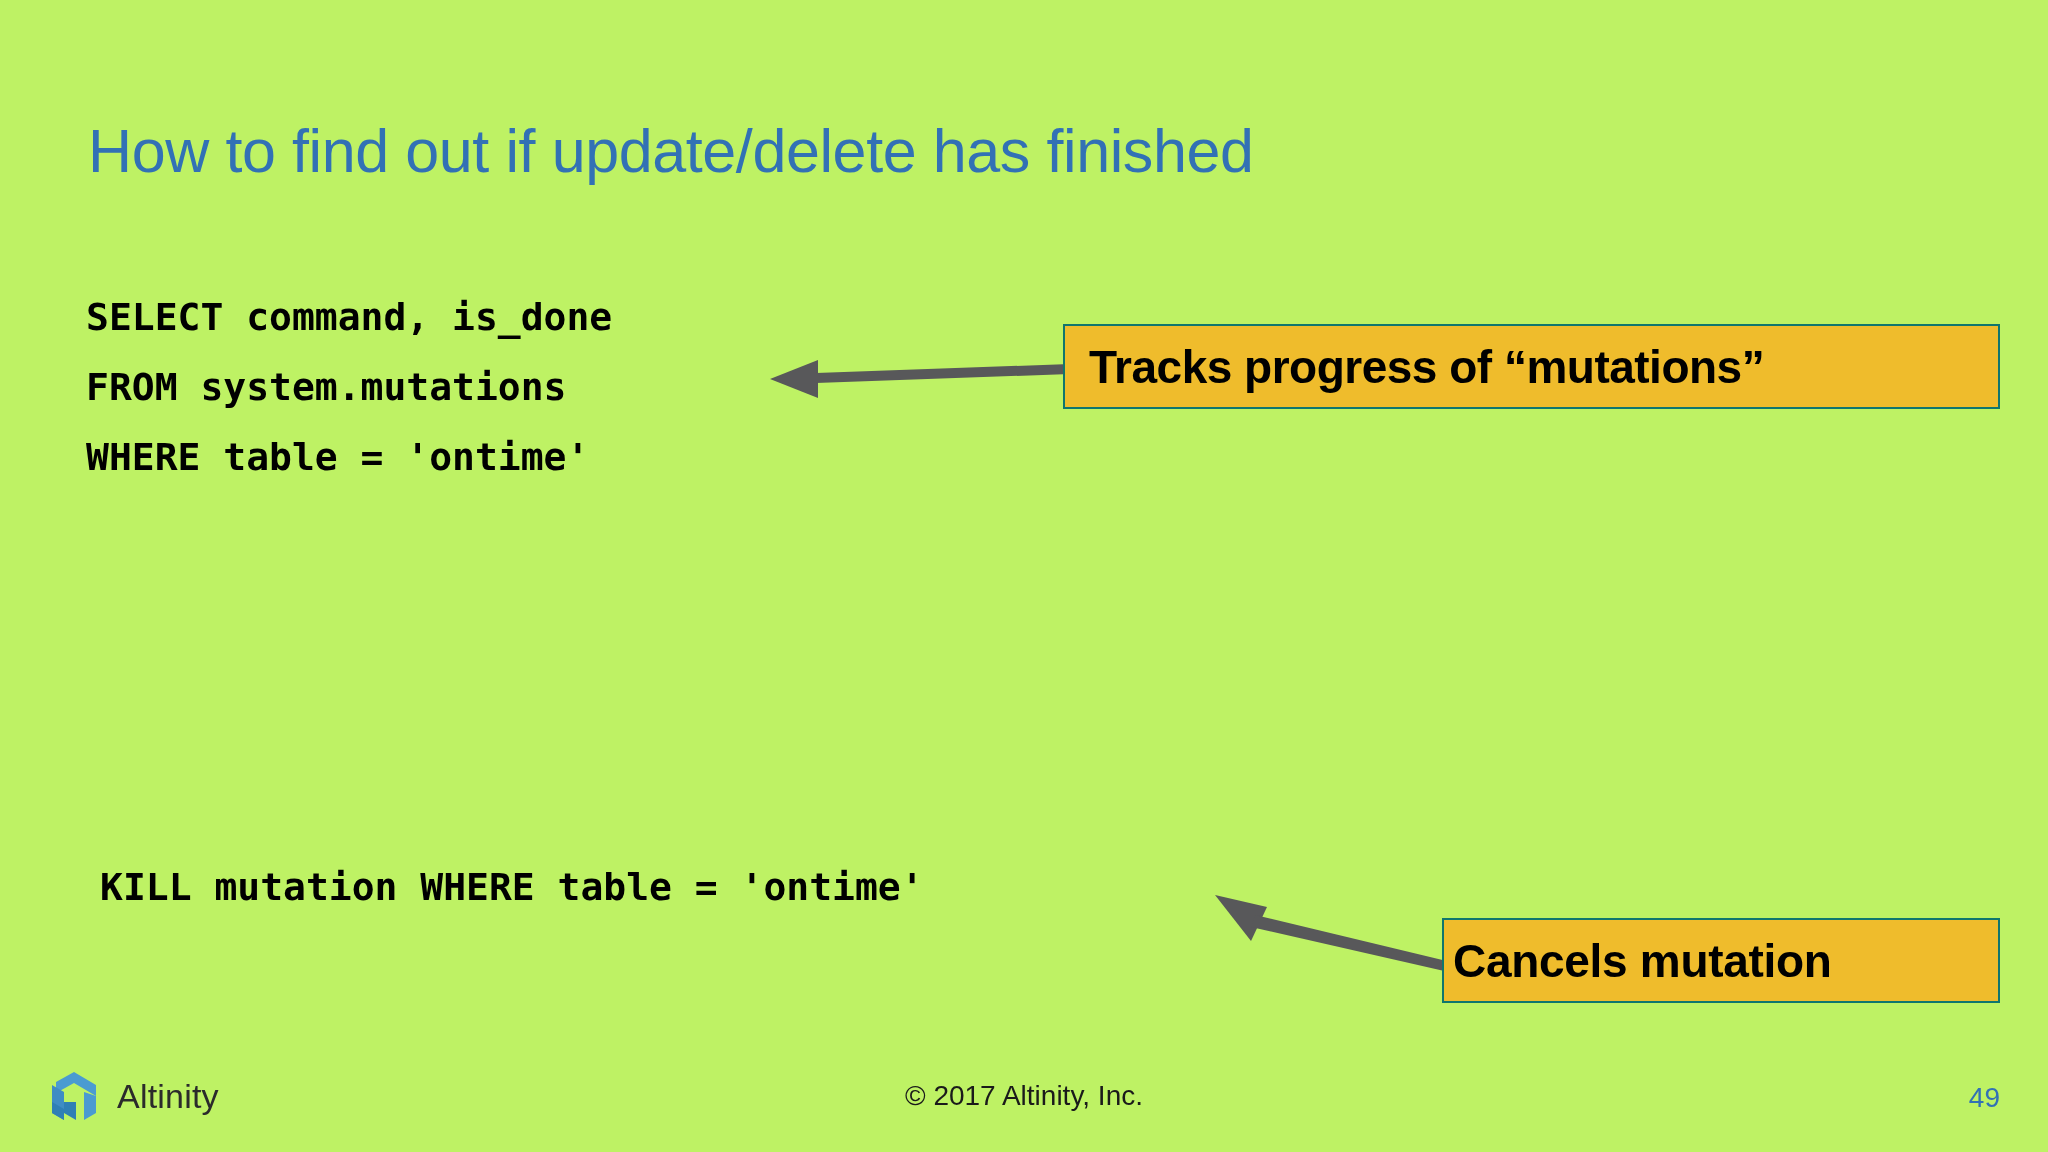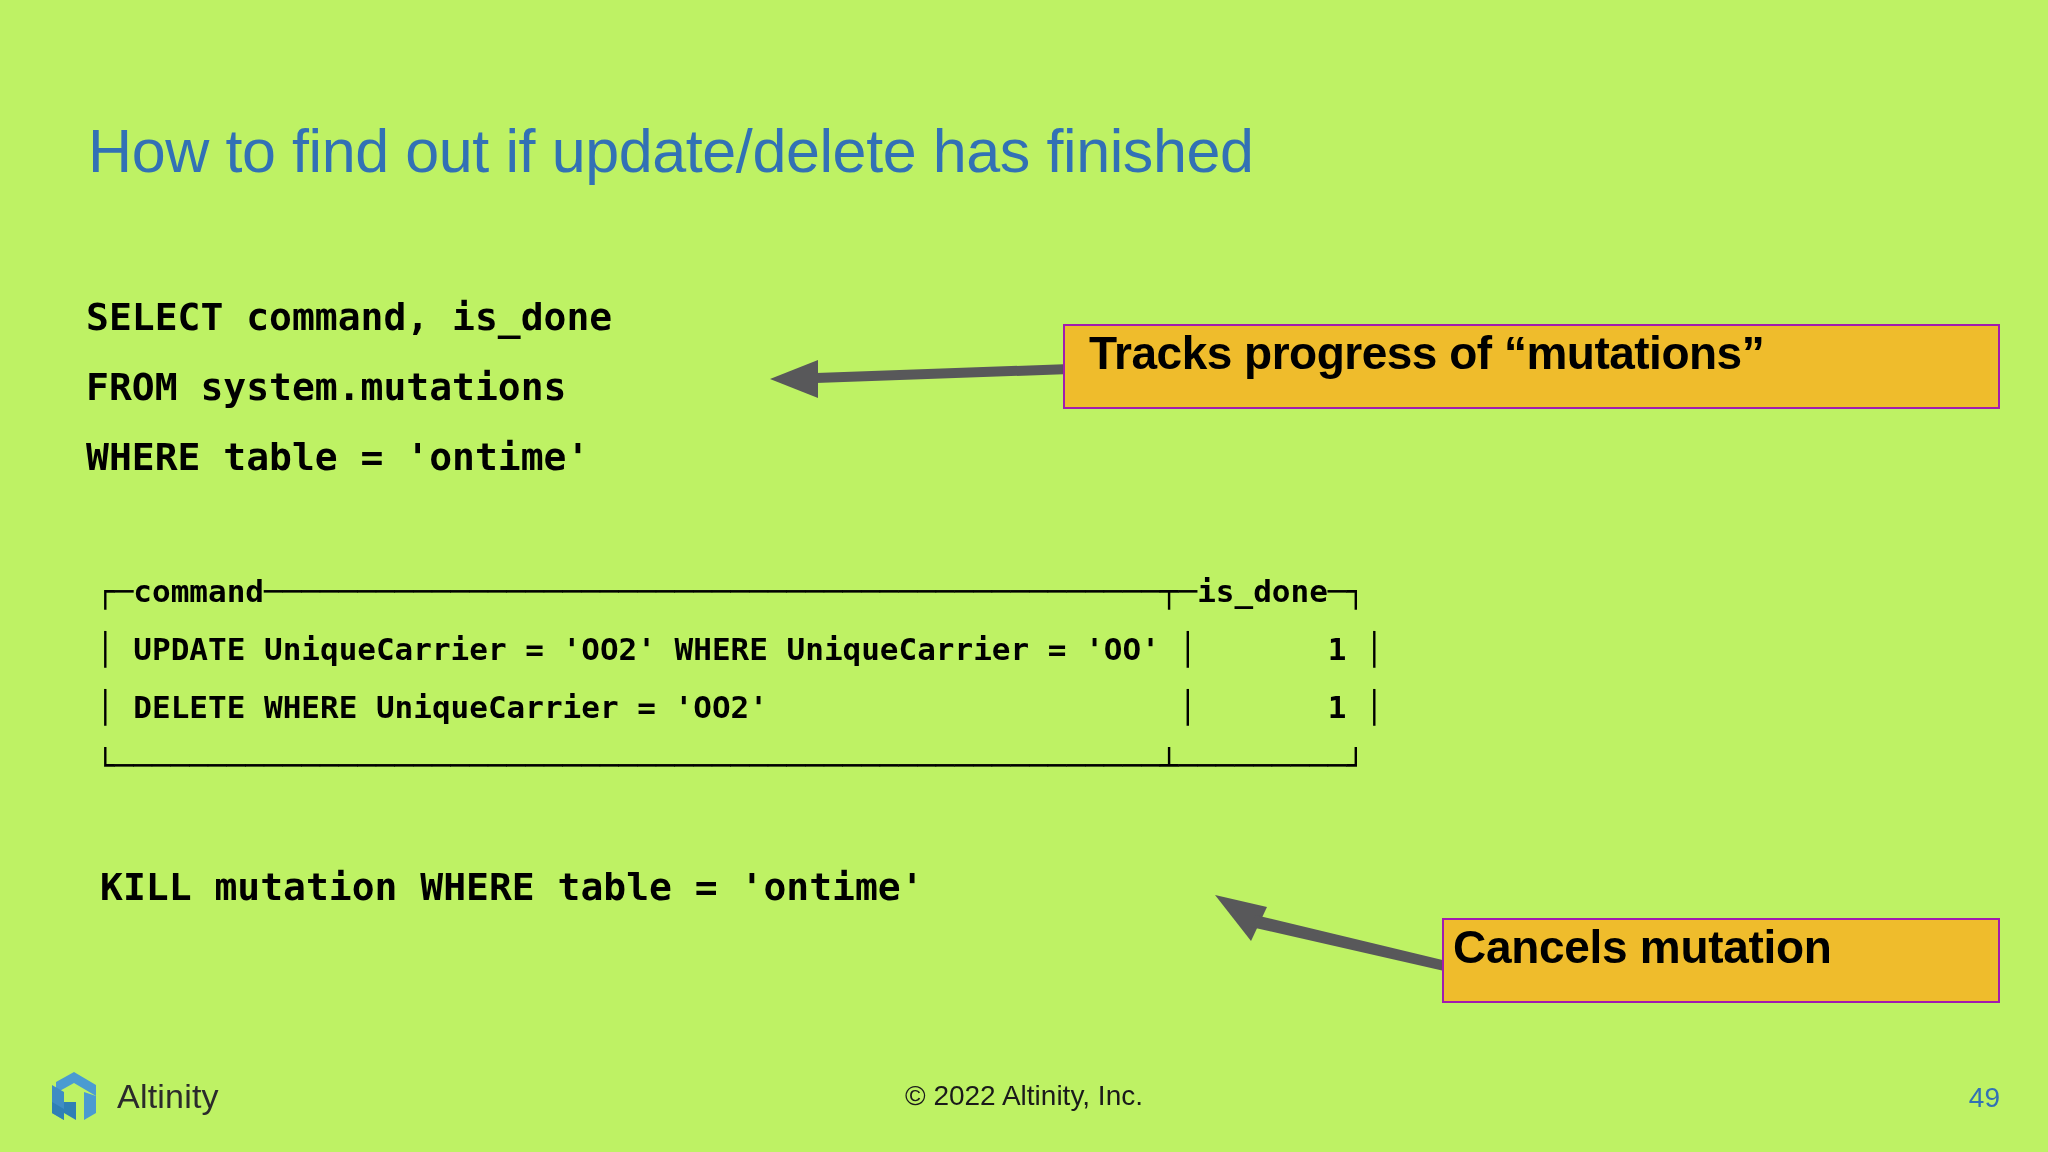--- a/index.html
+++ b/index.html
@@ -67,24 +67,25 @@
     line-height: 58px;
     color: #000000;
     white-space: pre;
     letter-spacing: 0px;
   }
 
   
   .callout {
     position: absolute;
     background: #EFBC2C;
-    border: 2px solid #a21caf;
+    border: 2px solid #0f766e;
     color: #000000;
     font-weight: 700;
     display: flex;
+    align-items: center;
     box-sizing: border-box;
   }
   #callout-tracks {
     left: 1063px;
     top: 324px;
     width: 937px;
     height: 85px;
     padding-left: 24px;
     font-size: 46px;
     font-family: "Liberation Sans", sans-serif;
@@ -170,24 +171,20 @@
 
   <svg class="arrow-svg" id="arrow-to-from" viewBox="0 0 300 60" xmlns="http://www.w3.org/2000/svg">
     <polygon points="0,27 48,8 48,46" fill="#58585A"></polygon>
     <polygon points="46,21 300,12 300,22 46,31" fill="#58585A"></polygon>
   </svg>
 
   <div class="callout" id="callout-tracks">
     <span>Tracks progress of “mutations”</span>
   </div>
 
-  <div id="result-table">┌─command────────────────────────────────────────────────┬─is_done─┐
-│ UPDATE UniqueCarrier = 'OO2' WHERE UniqueCarrier = 'OO' │       1 │
-│ DELETE WHERE UniqueCarrier = 'OO2'                      │       1 │
-└────────────────────────────────────────────────────────┴─────────┘</div>
 
   <div class="code-block" id="kill-statement">KILL mutation WHERE table = 'ontime'</div>
 
   <svg class="arrow-svg" id="arrow-to-kill" viewBox="0 0 240 90" xmlns="http://www.w3.org/2000/svg">
     <polygon points="0,0 52,12 36,46" fill="#58585A"></polygon>
     <polygon points="40,20 240,68 238,78 36,32" fill="#58585A"></polygon>
   </svg>
 
   <div class="callout" id="callout-cancels">
     <span>Cancels mutation</span>
@@ -197,17 +194,17 @@
     <svg class="logo-mark" viewBox="0 0 44 48" xmlns="http://www.w3.org/2000/svg">
       <polygon points="22,0 44,13 44,24 22,11 4,21 4,10" fill="#4A9BD1"></polygon>
       <polygon points="0,13 12,20 12,48 0,41" fill="#3E8CC4"></polygon>
       <polygon points="44,24 44,41 32,48 32,20" fill="#4A9BD1"></polygon>
       <polygon points="12,30 24,30 24,48 12,41" fill="#2F7FB5"></polygon>
       <polygon points="0,30 12,37 12,48 0,41" fill="#2F7FB5"></polygon>
     </svg>
     <span class="logo-text">Altinity</span>
   </div>
 
-  <div id="footer-copyright">© 2022 Altinity, Inc.</div>
+  <div id="footer-copyright">© 2017 Altinity, Inc.</div>
 
   <div id="footer-pagenum">49</div>
 
 </div>
 
 </body></html>

